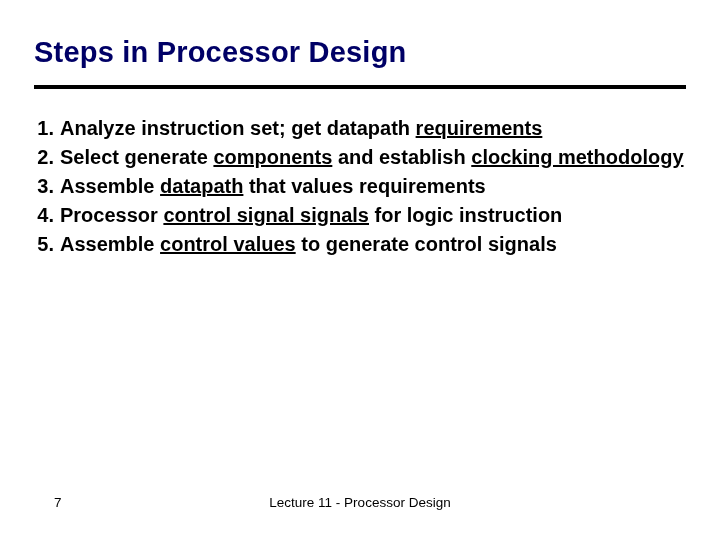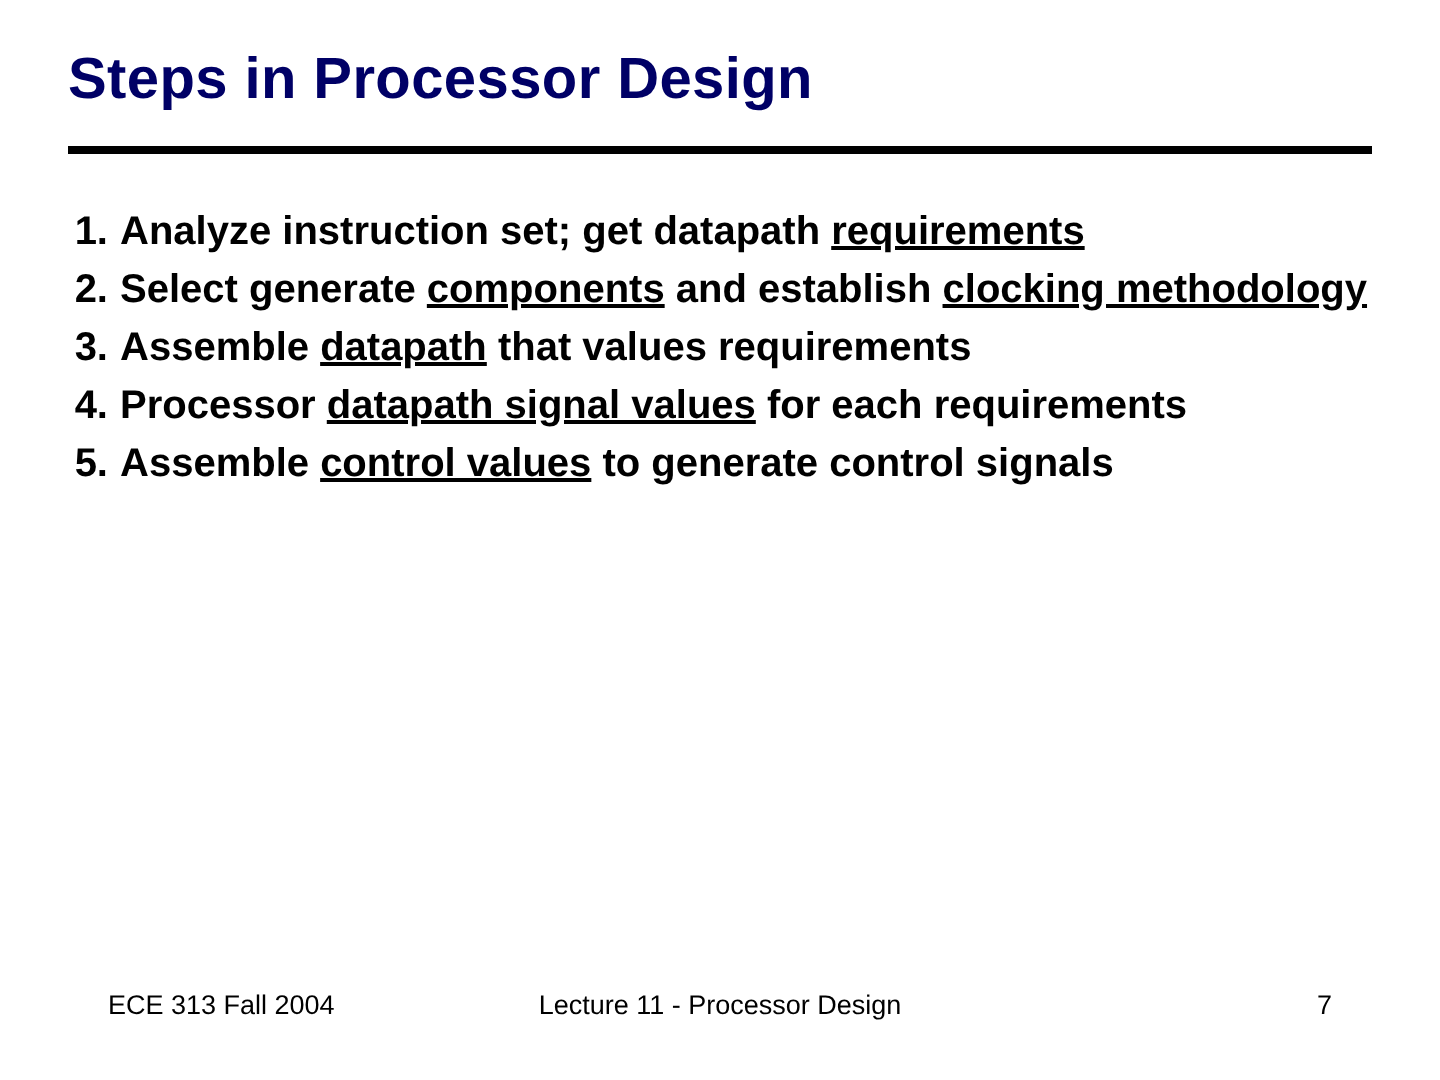--- a/index.html
+++ b/index.html
@@ -1,17 +1,17 @@
 <!DOCTYPE html>
 <html><head>
 <meta charset="utf-8">
 <style>
   * { margin: 0; padding: 0; box-sizing: border-box; }
   html, body { width: 720px; height: 540px; background: #fff; font-family: Arial, Helvetica, sans-serif; color: #000; }
-  .slide { width: 720px; height: 540px; position: relative; padding: 24px 34px 0 34px; }
+  .slide { width: 720px; height: 540px; position: relative; padding: 36px 34px 0 34px; }
   .title { font-size: 29px; font-weight: bold; color: #000066; letter-spacing: 0.2px; }
   .rule { border: none; border-top: 4px solid #000; margin-top: 16px; margin-bottom: 26px; }
   .list { font-size: 20px; font-weight: bold; line-height: 1.35; }
   .item { display: flex; margin-bottom: 2px; }
   .num { width: 26px; flex: 0 0 26px; text-align: right; padding-right: 6px; }
   .txt { flex: 1; }
   .u { text-decoration: underline; }
   .footer { position: absolute; left: 0; right: 0; bottom: 30px; padding: 0 54px; display: flex; justify-content: space-between; align-items: baseline; font-size: 13.5px; font-weight: normal; }
   .footer .center { position: absolute; left: 0; right: 0; text-align: center; }
   .footer .left, .footer .right { position: relative; z-index: 1; }
@@ -35,28 +35,27 @@
       <div class="txt"><span>Select generate </span><span class="u">components</span><span> and establish </span><span class="u">clocking methodology</span><span></span></div>
     </div>
 
     <div class="item">
       <div class="num">3.</div>
       <div class="txt"><span>Assemble </span><span class="u">datapath</span><span> that values requirements</span><span class="u"></span><span></span></div>
     </div>
 
     <div class="item">
       <div class="num">4.</div>
-      <div class="txt"><span>Processor </span><span class="u">datapath signal values</span><span> for each requirements</span><span class="u"></span><span></span></div>
+      <div class="txt"><span>Processor </span><span class="u">control signal signals</span><span> for logic instruction</span><span class="u"></span><span></span></div>
     </div>
 
     <div class="item">
       <div class="num">5.</div>
       <div class="txt"><span>Assemble </span><span class="u">control values</span><span> to generate control signals</span><span class="u"></span><span></span></div>
     </div>
 
   </div>
 
   <div class="footer">
-    <div class="left">ECE 313 Fall 2004</div>
     <div class="center">Lecture 11 - Processor Design</div>
     <div class="right">7</div>
   </div>
 </div>
 
 </body></html>

